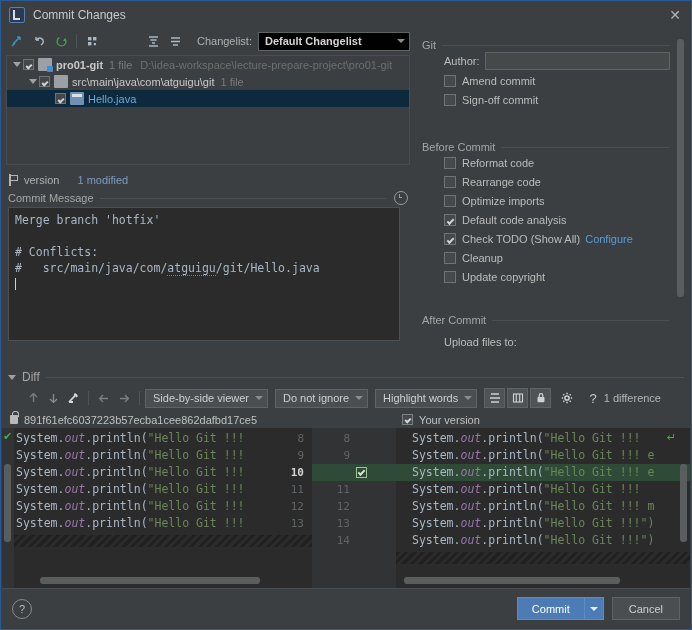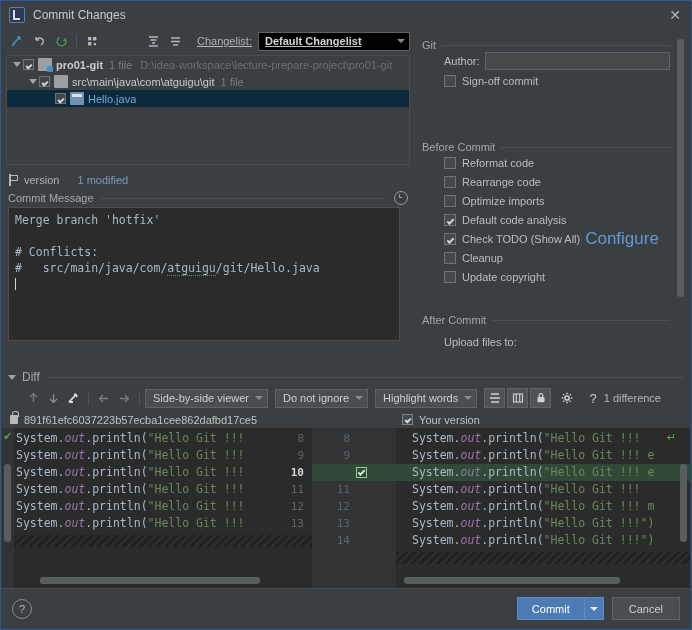--- a/index.html
+++ b/index.html
@@ -35,21 +35,20 @@
     color:#b4b4b4;font-size:14px;line-height:1;cursor:default;
   }
   
   #body{position:absolute;left:1px;top:28px;right:1px;bottom:41px;}
   #upper{position:absolute;left:0;top:0;right:0;height:340px;}
   
   #left-col{position:absolute;left:0;top:0;width:412px;bottom:0;}
   #changes-toolbar{
     height:24px;display:flex;align-items:center;padding:0 4px;gap:0px;
     box-sizing:border-box;
-    text-decoration:underline;
   }
   .tb-btn{
     width:22px;height:20px;display:flex;align-items:center;justify-content:center;
     flex:none;color:#a9b7c6;
   }
   .tb-sep{width:1px;height:14px;background:#4f5355;margin:0 4px;flex:none;}
   .cl-label{margin-left:10px;margin-right:6px;color:#b0b0b0;font-size:11px;}
   #changelist-combo{
     height:19px;min-width:152px;background:#000000;border:1px solid #5e6364;
     display:flex;align-items:center;justify-content:space-between;
@@ -155,21 +154,21 @@
   .opt-row .ck{
     width:12px;height:12px;flex:none;margin-right:6px;background:#45494a;
     border:1px solid #6e7375;box-sizing:border-box;position:relative;
   }
   .opt-row .ck.on:after{
     content:"";position:absolute;left:2px;top:4px;width:5px;height:2px;
     border-left:2px solid #cfd3d6;border-bottom:2px solid #cfd3d6;
     transform:rotate(-45deg);
   }
   .opt-row .txt{color:#bcbcbc;font-size:11px;}
-  .opt-row .cfg{color:#5c9ad6;font-size:17px;margin-left:5px;}
+  .opt-row .cfg{color:#5c9ad6;font-size:11px;margin-left:5px;}
   #author-row{display:flex;align-items:center;height:20px;padding-left:22px;}
   #author-label{color:#bcbcbc;margin-right:6px;}
   #author-input{
     flex:1;height:18px;background:#45494a;border:1px solid #5e6364;box-sizing:border-box;
   }
   #upload-label{padding-left:22px;color:#bcbcbc;}
   #git-scroll{
     position:absolute;right:5px;top:6px;width:9px;height:300px;background:#3c3f41;
   }
   #git-scroll-thumb{
@@ -406,20 +405,24 @@
         <div class="grp" style="top:10px">
           <div class="grp-head">
             <span class="lbl">Git</span>
             <span class="rule"></span>
           </div>
           <div id="author-row">
             <span id="author-label">Author:</span>
             <span id="author-input"></span>
           </div>
           <div id="git-options">
+              <div class="opt-row">
+                <span class="ck"></span>
+                <span class="txt">Amend commit</span>
+              </div>
               <div class="opt-row">
                 <span class="ck"></span>
                 <span class="txt">Sign-off commit</span>
               </div>
             </div>
         </div>
 
         <div class="grp" style="top:112px">
           <div class="grp-head">
             <span class="lbl">Before Commit</span>

